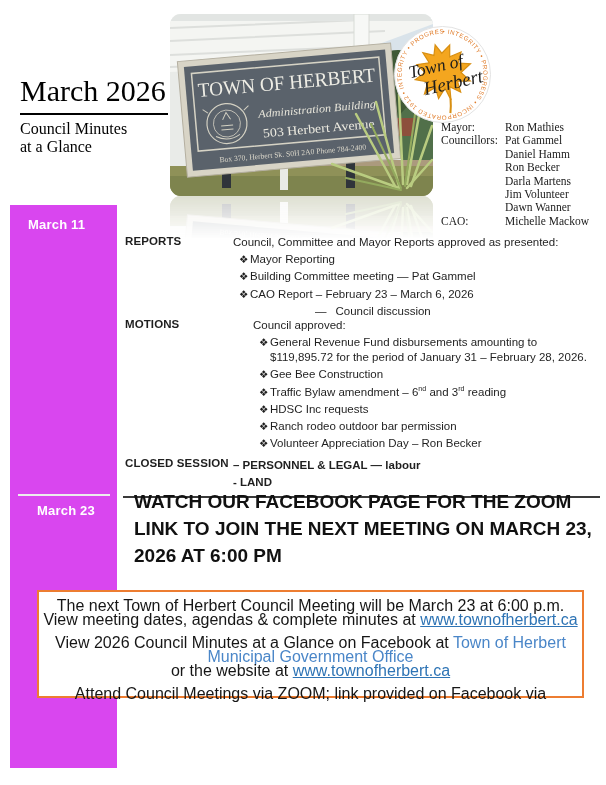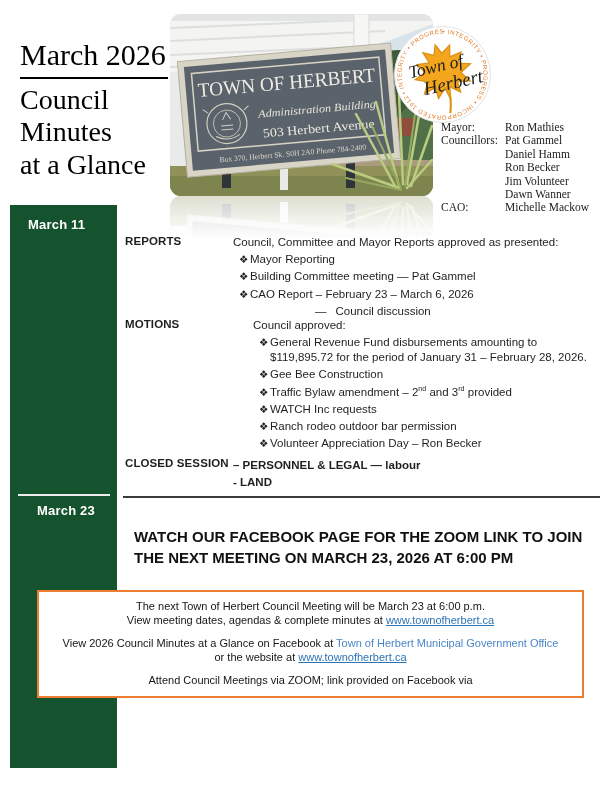--- a/index.html
+++ b/index.html
@@ -3,65 +3,65 @@
 <meta charset="utf-8">
 <style>
   * { margin:0; padding:0; box-sizing:border-box; }
   html,body { background:#ffffff; }
   .page {
     position:relative; width:606px; height:785px; background:#ffffff;
     font-family:"Liberation Sans","DejaVu Sans",sans-serif; color:#1f1f1f; overflow:hidden;
   }
   
   .masthead { position:absolute; left:20px; top:38px; width:152px; }
-  .masthead-title { font-family:"Liberation Serif","DejaVu Serif",serif; font-size:30px; color:#000; line-height:1.12; white-space:nowrap; }
+  .masthead-title { font-family:"Liberation Serif","DejaVu Serif",serif; font-size:30px; color:#000; line-height:1.12; white-space:nowrap;margin-top:36px; }
   .masthead-rule { width:148px; border-top:2px solid #000; margin:5px 0 5px 0; }
-  .masthead-sub { font-family:"Liberation Serif","DejaVu Serif",serif; font-size:28px; color:#000; line-height:1.17; }
+  .masthead-sub { font-family:"Liberation Serif","DejaVu Serif",serif; font-size:16px; color:#000; line-height:1.17; }
   
   .photo { position:absolute; left:170px; top:14px; width:263px; height:182px; }
   .photo svg { display:block; }
   .photo-reflection {
     position:absolute; left:170px; top:196px; width:263px; height:48px; overflow:hidden; opacity:.32;
     -webkit-mask-image:linear-gradient(to bottom, rgba(0,0,0,.8), transparent 90%);
             mask-image:linear-gradient(to bottom, rgba(0,0,0,.8), transparent 90%);
   }
   .photo-reflection svg { display:block; transform:scaleY(-1); }
   
   .logo { position:absolute; left:394px; top:26px; width:97px; height:97px; }
   
   .officials { position:absolute; left:441px; top:121px; width:160px;
     font-family:"Liberation Serif","DejaVu Serif",serif; font-size:11.5px; line-height:13.4px; color:#1a1a1a; }
   .officials-row { display:flex; }
   .officials-label { width:64px; flex:0 0 64px; }
   
-  .sidebar { position:absolute; left:10px; top:205px; width:107px; height:563px; background:#14532d; }
+  .sidebar { position:absolute; left:10px; top:205px; width:107px; height:563px; background:#d946ef; }
   .sidebar-date { position:absolute; left:18px; color:#ffffff; font-weight:bold; font-size:13px; letter-spacing:.2px; }
   .sidebar-date.d1 { top:12px; }
   .sidebar-date.d2 { top:298px;margin-left:9px; }
   .sidebar-rule { position:absolute; left:8px; right:7px; top:289px; border-top:2px solid #ececec; }
   
   .row { position:absolute; left:125px; width:478px; display:flex; font-size:11.5px; }
   .row-label { flex:0 0 108px; font-weight:bold; letter-spacing:.1px; }
   .row-body { flex:1; line-height:15px; }
   .row-reports { top:235px; }
   .row-motions { top:318px;gap:20px; }
   .row-closed  { top:457px; }
   .row-closed .row-body { font-weight:bold; line-height:16.5px; }
   .bullet { display:flex; margin-top:2.2px; }
   .bullet-glyph { flex:0 0 17px; padding-left:6px; font-size:10.5px; }
   .bullet-text { flex:1; }
   .subnote { display:flex; margin-top:2.2px; padding-left:82px; }
   .subnote-dash { padding-right:9px; }
   sup { font-size:62%; line-height:0; vertical-align:super; }
   .hr-dark { position:absolute; left:123px; top:496px; width:477px; border-top:2.5px solid #3a3a3a; }
-  .announcement { position:absolute; left:134px; top:526px; width:462px;
-    font-weight:bold; font-size:15px; line-height:21px; color:#111; }
+  .announcement { position:absolute; left:134px; top:488px; width:462px;
+    font-weight:bold; font-size:19px; line-height:27px; color:#111; }
   
   .footer-box { position:absolute; left:37px; top:590px; width:547px; height:108px;
-    border:2px solid #ED7D31; background:#fff; text-align:center; font-size:11px; line-height:14px; padding-top:7px; color:#161616; }
+    border:2px solid #ED7D31; background:#fff; text-align:center; font-size:16px; line-height:14px; padding-top:7px; color:#161616; }
   .footer-box .para { margin-bottom:9px; }
   .link { color:#2E74B5; text-decoration:underline; cursor:pointer; }
   .fbname { color:#4A86C8; text-decoration:none; }
 </style>
 </head>
 <body>
 
 <div class="page">
 
   <div class="masthead">
@@ -176,20 +176,24 @@
     <div class="officials-row">
       <span class="officials-label"></span>
       <span>Daniel Hamm</span>
     </div>
     <div class="officials-row">
       <span class="officials-label"></span>
       <span>Ron Becker</span>
     </div>
     <div class="officials-row">
       <span class="officials-label"></span>
+      <span>Darla Martens</span>
+    </div>
+    <div class="officials-row">
+      <span class="officials-label"></span>
       <span>Jim Volunteer</span>
     </div>
     <div class="officials-row">
       <span class="officials-label"></span>
       <span>Dawn Wanner</span>
     </div>
     <div class="officials-row">
       <span class="officials-label">CAO:</span>
       <span>Michelle Mackow</span>
     </div>
@@ -231,25 +235,25 @@
       <div class="bullet">
           <span class="bullet-glyph">❖</span>
           <span class="bullet-text">General Revenue Fund disbursements amounting to $119,895.72 for the period of January 31 – February 28, 2026.</span>
         </div>
       <div class="bullet">
           <span class="bullet-glyph">❖</span>
           <span class="bullet-text">Gee Bee Construction</span>
         </div>
       <div class="bullet">
           <span class="bullet-glyph">❖</span>
-          <span class="bullet-text"><span>Traffic Bylaw amendment – 2</span><sup>nd</sup><span> and 3</span><sup>rd</sup><span> provided</span></span>
-        </div>
-      <div class="bullet">
-          <span class="bullet-glyph">❖</span>
-          <span class="bullet-text">WATCH Inc requests</span>
+          <span class="bullet-text"><span>Traffic Bylaw amendment – 6</span><sup>nd</sup><span> and 3</span><sup>rd</sup><span> reading</span></span>
+        </div>
+      <div class="bullet">
+          <span class="bullet-glyph">❖</span>
+          <span class="bullet-text">HDSC Inc requests</span>
         </div>
       <div class="bullet">
           <span class="bullet-glyph">❖</span>
           <span class="bullet-text">Ranch rodeo outdoor bar permission</span>
         </div>
       <div class="bullet">
           <span class="bullet-glyph">❖</span>
           <span class="bullet-text">Volunteer Appreciation Day – Ron Becker</span>
         </div>
     </div>

